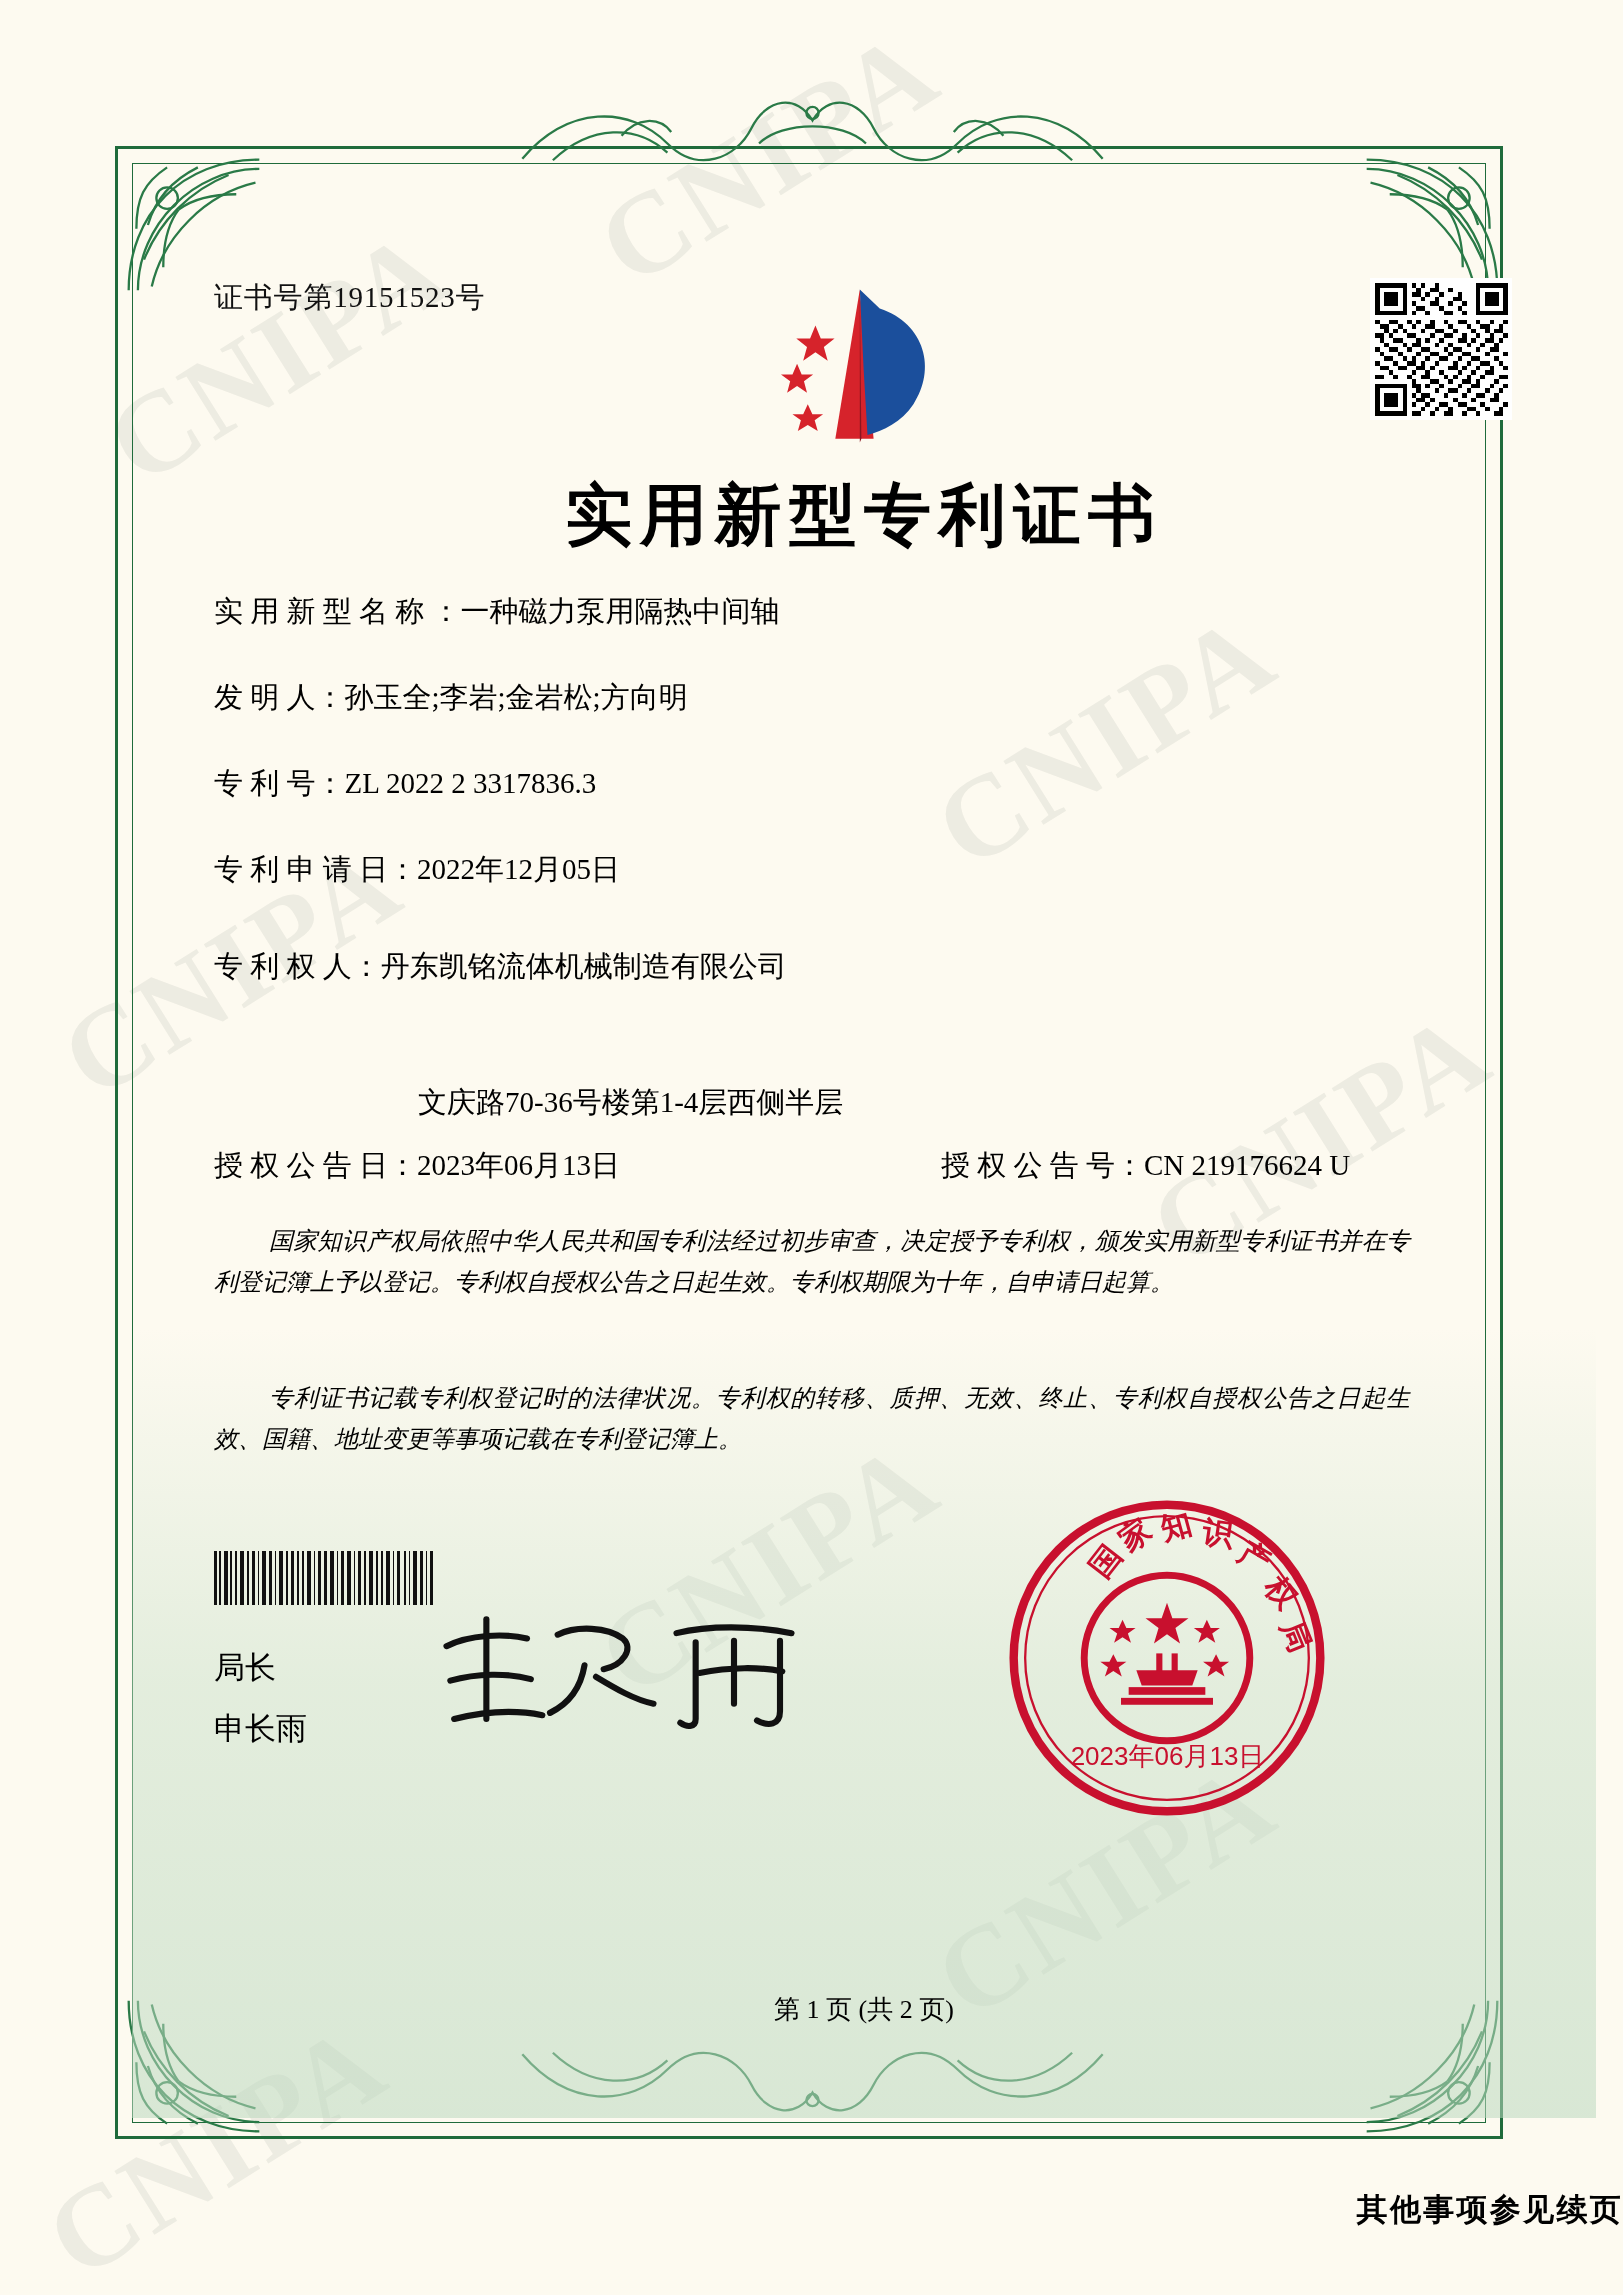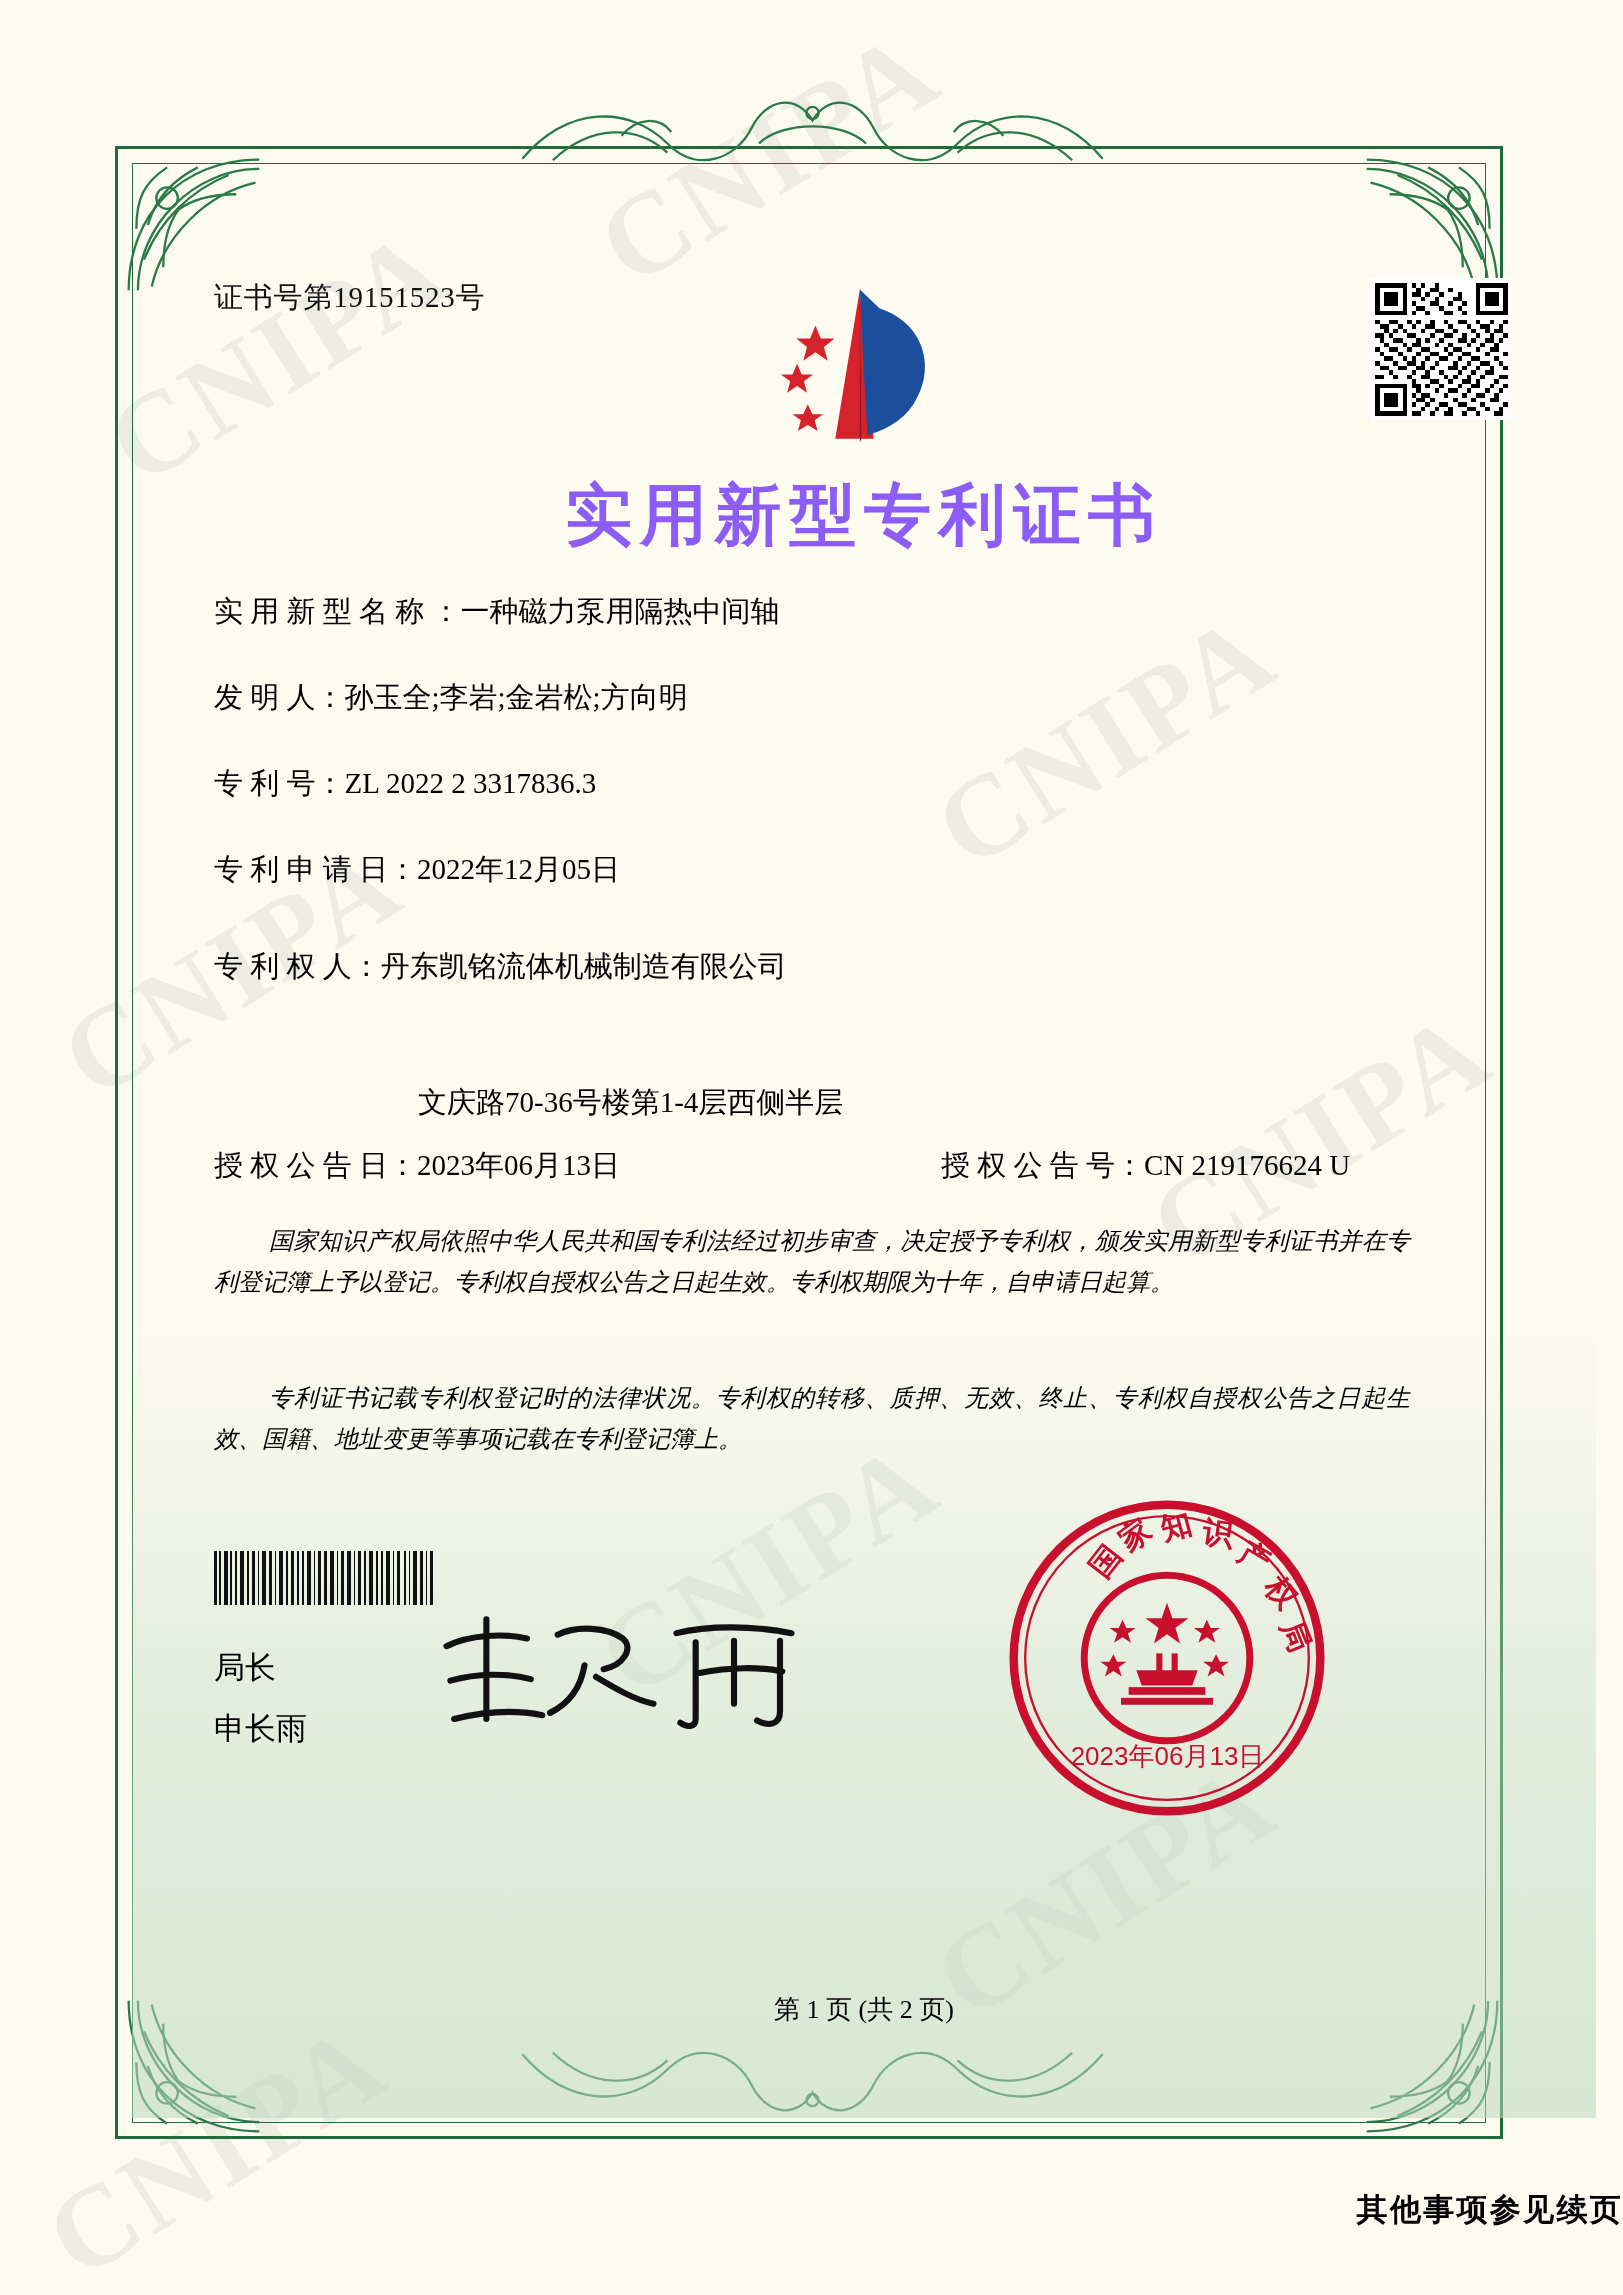--- a/index.html
+++ b/index.html
@@ -96,21 +96,21 @@
 
   .title {
     position: absolute;
     left: 0;
     top: 307px;
     width: 100%;
     text-align: center;
     font-size: 67px;
     font-weight: bold;
     letter-spacing: 7.7px;
-    color: #8b5cf6;
+    color: #000000;
     font-family: "DejaVu Serif", "Liberation Serif", serif;
   }
 
   .field {
     position: absolute;
     left: 82px;
     font-size: 29px;
     color: #000;
     white-space: nowrap;
   }

